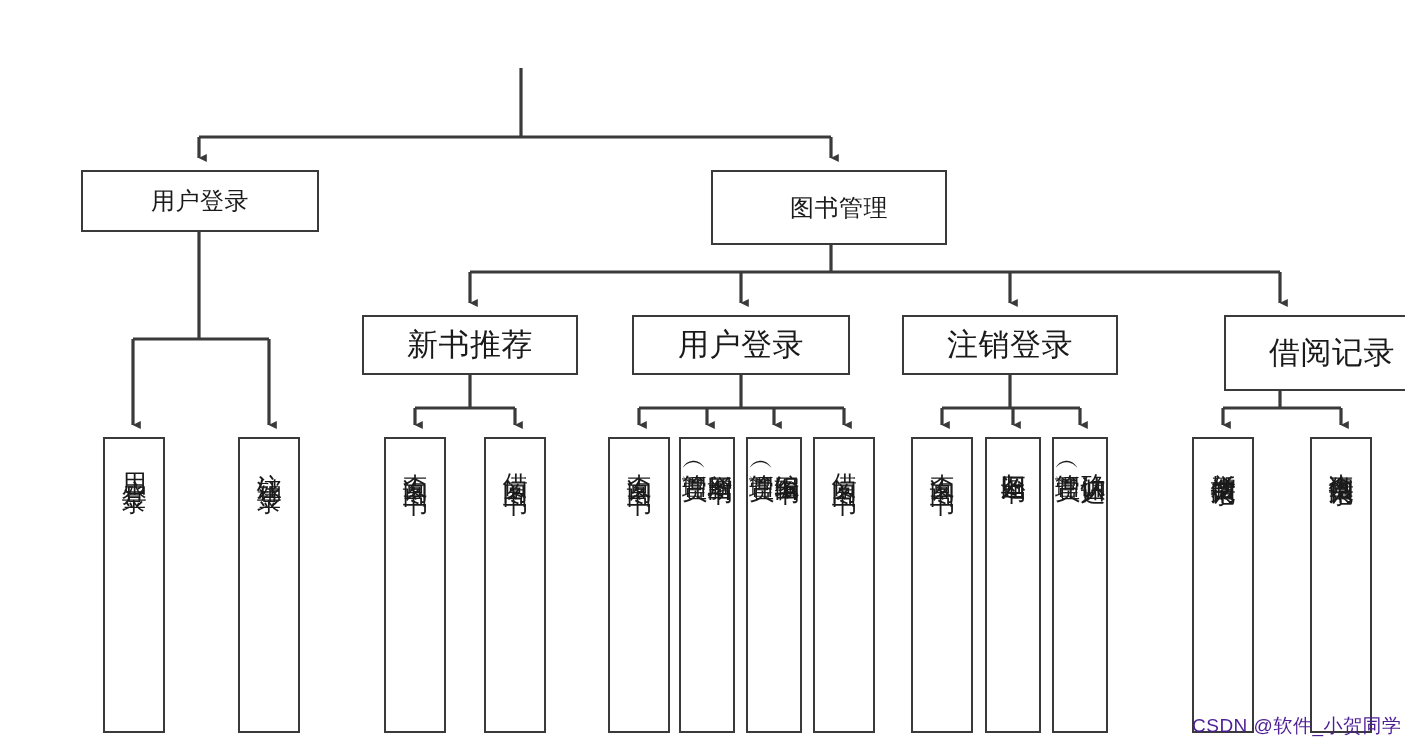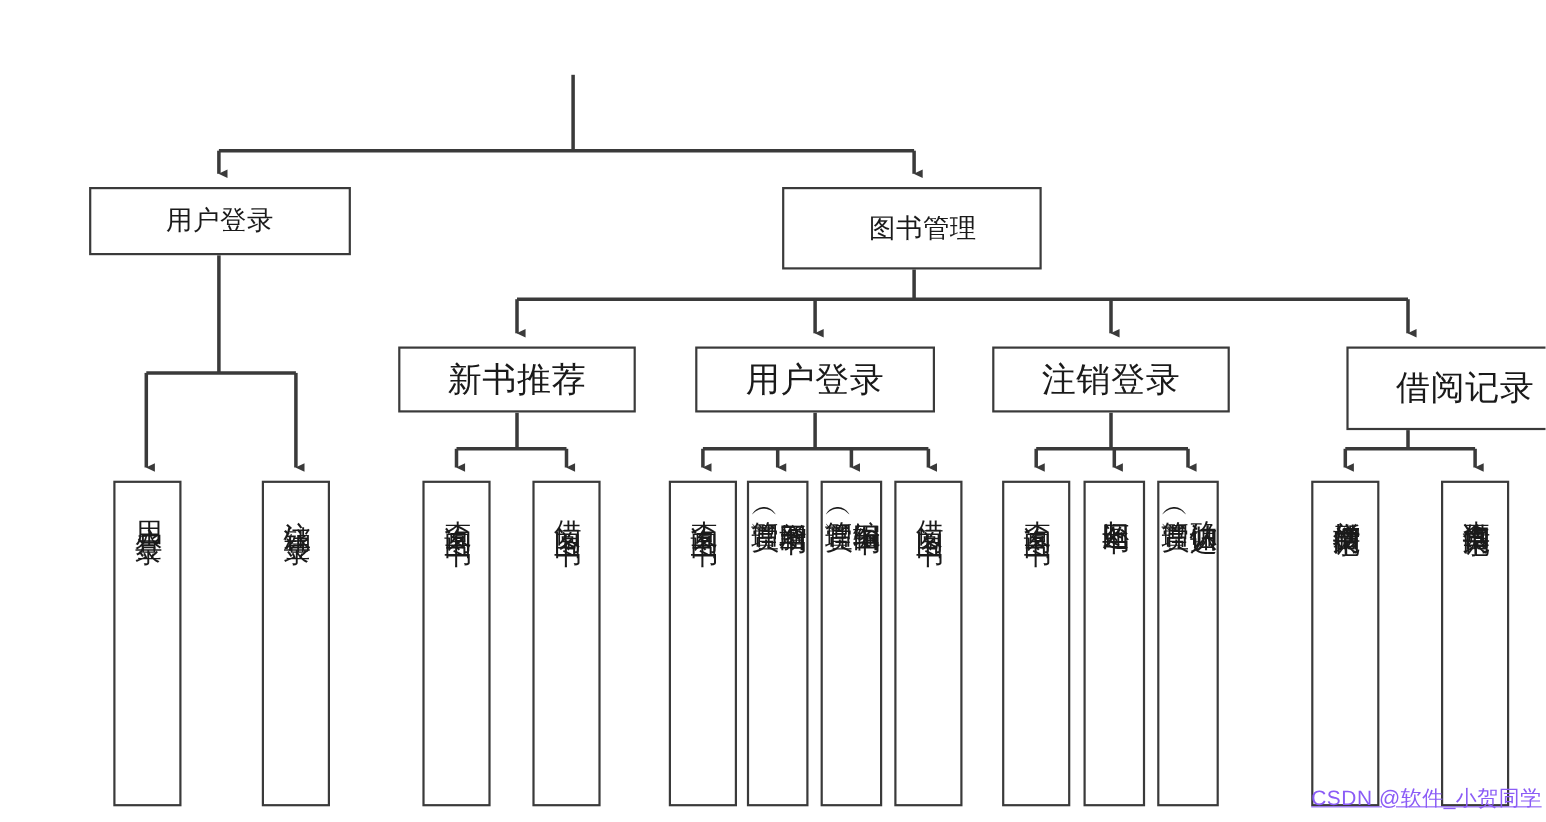--- a/index.html
+++ b/index.html
@@ -46,25 +46,24 @@
     line-height:1.02;
     letter-spacing:6px;
     white-space:pre-line;
   }
   .node-leaf.tall .node-label{letter-spacing:2px;}
 
   #watermark{
     position:absolute;
     left:1192px;top:713px;
     font-size:19px;
-    color:#8b5cf6;
+    color:#4c1d95;
     letter-spacing:0.5px;
     white-space:nowrap;
     pointer-events:none;
-    text-decoration:underline;
   }
 </style>
 </head>
 <body>
 
 <div id="diagram-root">
 
   <svg id="flow" viewBox="0 0 1405 747" xmlns="http://www.w3.org/2000/svg" aria-hidden="true">
     <defs>
       <marker id="arrowhead" markerWidth="9" markerHeight="9" refX="4.2" refY="8.2" orient="auto" markerUnits="userSpaceOnUse">

